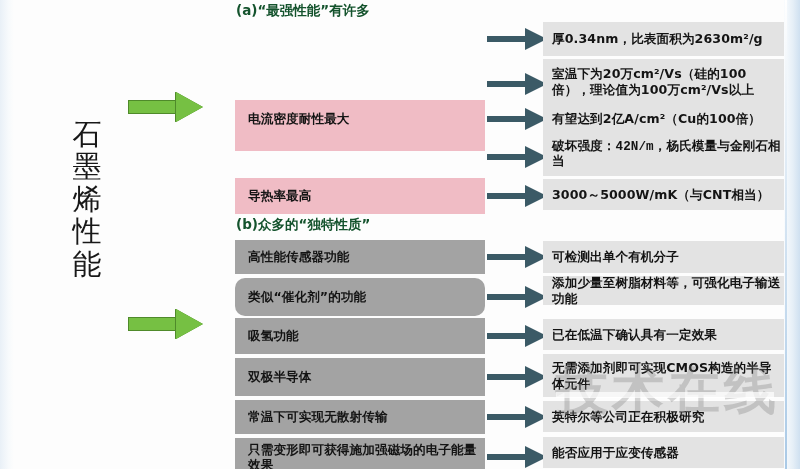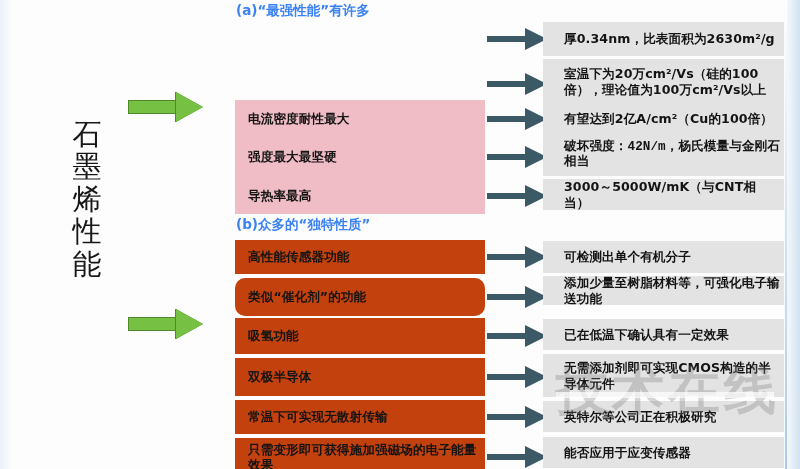--- a/index.html
+++ b/index.html
@@ -73,21 +73,21 @@
     border-top: 15px solid transparent;
     border-bottom: 15px solid transparent;
     border-left: 27px solid #76c043;
     filter: drop-shadow(0.6px 0 0 #4f8a2a) drop-shadow(-0.6px 0 0 #4f8a2a);
   }
 
   
   .caption {
     position: absolute;
     font-size: 13.5px;
-    color: #3b82f6;
+    color: #14532d;
     font-weight: 600;
     white-space: nowrap;
     font-family: "DejaVu Sans", "Liberation Sans", sans-serif;
   }
 
   
   .lbox, .rbox {
     position: absolute;
     display: flex;
     align-items: center;
@@ -98,27 +98,27 @@
     line-height: 1.22;
     letter-spacing: 0.1px;
   }
   .lbox {
     left: 235px;
     width: 250px;
     padding-left: 13px;
     padding-right: 6px;
   }
   .lbox.pink  { background: #f0bcc5; }
-  .lbox.blue  { background: #c2410c; }
+  .lbox.blue  { background: #a3a3a3; }
 
   .rbox {
     left: 543px;
     width: 243px;
     background: #e3e3e3;
-    padding-left: 21px;
+    padding-left: 9px;
     padding-right: 5px;
   }
 
   
   .darrow {
     position: absolute;
     height: 22px;
     width: 60px;
   }
   .darrow .shaft {
@@ -199,21 +199,20 @@
   </div>
   <div class="rbox" style="top:59px; height:45px;">室温下为20万cm²/Vs（硅的100倍），理论值为100万cm²/Vs以上</div>
 
   <div class="lbox pink" style="top:100px; height:38px;">电流密度耐性最大</div>
   <div class="darrow" style="left:487px; top:108px;">
     <div class="shaft"></div>
       <div class="head"></div>
   </div>
   <div class="rbox" style="top:104px; height:30px;">有望达到2亿A/cm²（Cu的100倍）</div>
 
-  <div class="lbox pink" style="top:136px; height:42px;">强度最大最坚硬</div>
   <div class="darrow" style="left:487px; top:146px;">
     <div class="shaft"></div>
       <div class="head"></div>
   </div>
   <div class="rbox" style="top:134px; height:42px;font-family:Liberation Mono, monospace;">破坏强度：42N/m，杨氏模量与金刚石相当</div>
 
   <div class="lbox pink" style="top:178px; height:36px;">导热率最高</div>
   <div class="darrow" style="left:487px; top:185px;">
     <div class="shaft"></div>
       <div class="head"></div>

